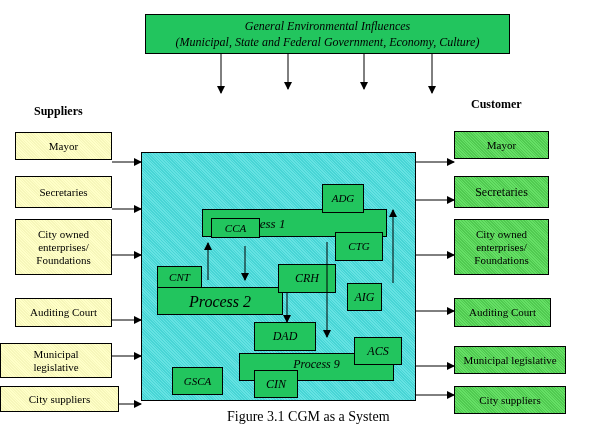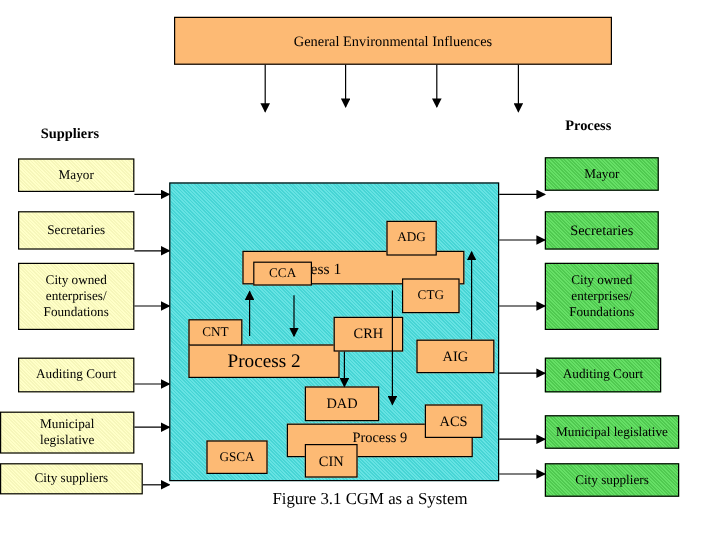--- a/index.html
+++ b/index.html
@@ -8,35 +8,36 @@
   .abs { position:absolute; box-sizing:border-box; }
   .box { position:absolute; box-sizing:border-box; border:1px solid #000;
          display:flex; align-items:center; justify-content:center; text-align:center;
          font-size:11px; line-height:13px; }
   .yellow { background-color:#ffffc8;
     background-image: repeating-linear-gradient(45deg, rgba(230,230,160,0.35) 0 1px, transparent 1px 2px); }
   .green { background-color:#66e066;
     background-image: repeating-linear-gradient(45deg, rgba(40,160,40,0.35) 0 1px, transparent 1px 2px); }
   .cyan { background-color:#66e3e3;
     background-image: repeating-linear-gradient(45deg, rgba(0,180,180,0.3) 0 1px, transparent 1px 2px); }
-  .white { background:#fdba74; }
+  .white { background:#22c55e;font-style:italic; }
   .label-bold { position:absolute; font-weight:bold; font-size:12px; }
   svg.overlay { position:absolute; left:0; top:0; width:602px; height:446px; pointer-events:none; }
   .inner { font-size:12px; }
   .proc { font-size:13px; }
 </style>
 </head>
 <body>
 
 <div class="box white" style="left:145px; top:14px; width:365px; height:40px; flex-direction:column; font-size:12px; line-height:16px;">
   <span>General Environmental Influences</span>
+  <span>(Municipal, State and Federal Government, Economy, Culture)</span>
 </div>
 
 <div class="label-bold" style="left:34px; top:104px;">Suppliers</div>
-<div class="label-bold" style="left:471px; top:97px;">Process</div>
+<div class="label-bold" style="left:471px; top:97px;">Customer</div>
 
 <div class="box yellow" style="left:15px; top:132px; width:97px; height:28px;">Mayor</div>
 <div class="box yellow" style="left:15px; top:176px; width:97px; height:32px;">Secretaries</div>
 <div class="box yellow" style="left:15px; top:219px; width:97px; height:56px; padding:0 8px;">City owned enterprises/ Foundations</div>
 <div class="box yellow" style="left:15px; top:298px; width:97px; height:29px;">Auditing Court</div>
 <div class="box yellow" style="left:0px; top:343px; width:112px; height:35px; padding:0 22px;">Municipal legislative</div>
 <div class="box yellow" style="left:0px; top:386px; width:119px; height:26px;">City suppliers</div>
 
 <div class="box green" style="left:454px; top:131px; width:95px; height:28px;">Mayor</div>
 <div class="box green" style="left:454px; top:176px; width:95px; height:32px; font-size:12px;">Secretaries</div>
@@ -55,21 +56,21 @@
 </div>
 <div class="box white proc" style="left:239px; top:353px; width:155px; height:28px; align-items:flex-start; padding-top:4px; font-size:12px;">
   <span>Process 9</span>
 </div>
 
 <div class="box white inner" style="left:322px; top:184px; width:42px; height:29px; font-size:11px;">ADG</div>
 <div class="box white inner" style="left:211px; top:218px; width:49px; height:20px; font-size:11px;">CCA</div>
 <div class="box white inner" style="left:335px; top:232px; width:48px; height:29px; font-size:11px;">CTG</div>
 <div class="box white inner" style="left:157px; top:266px; width:45px; height:22px; font-size:11px;">CNT</div>
 <div class="box white inner" style="left:278px; top:264px; width:58px; height:29px;">CRH</div>
-<div class="box white inner" style="left:347px; top:283px; width:65px; height:28px;">AIG</div>
+<div class="box white inner" style="left:347px; top:283px; width:35px; height:28px;">AIG</div>
 <div class="box white inner" style="left:254px; top:322px; width:62px; height:29px;">DAD</div>
 <div class="box white inner" style="left:354px; top:337px; width:48px; height:28px;">ACS</div>
 <div class="box white inner" style="left:172px; top:367px; width:51px; height:28px; font-size:11px;">GSCA</div>
 <div class="box white inner" style="left:254px; top:370px; width:44px; height:28px;">CIN</div>
 
 <div class="abs" style="left:227px; top:409px; font-size:14px; white-space:nowrap;">Figure 3.1 CGM as a System</div>
 
 <svg class="overlay" viewBox="0 0 602 446">
   <defs>
     <marker id="ah" markerWidth="8" markerHeight="8" refX="7" refY="4" orient="auto" markerUnits="userSpaceOnUse">

